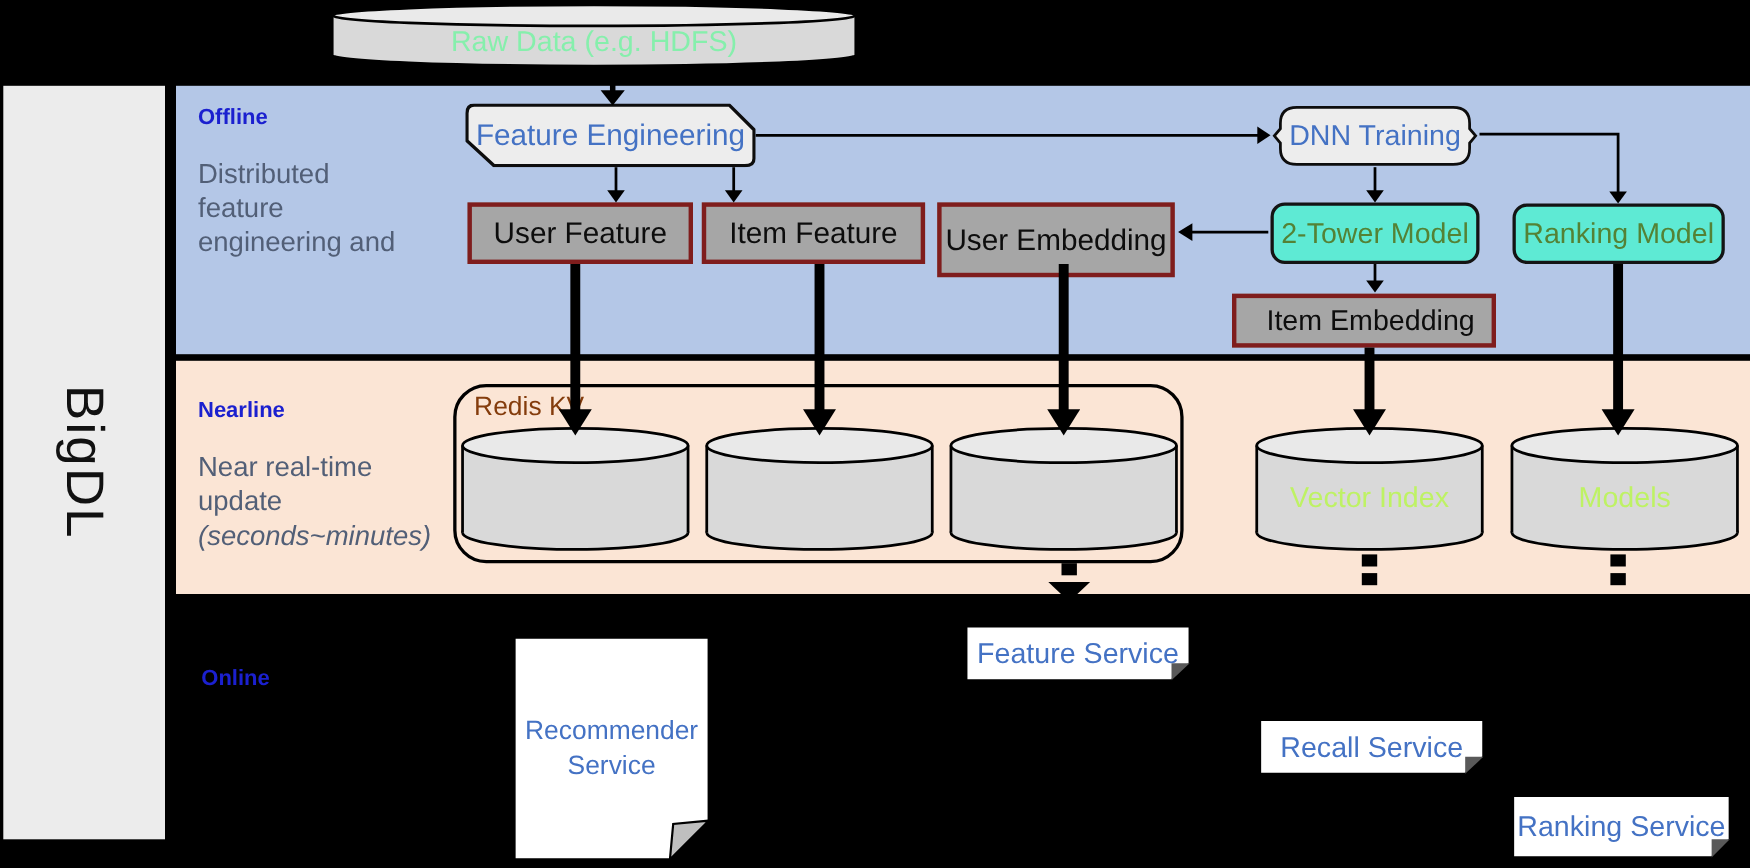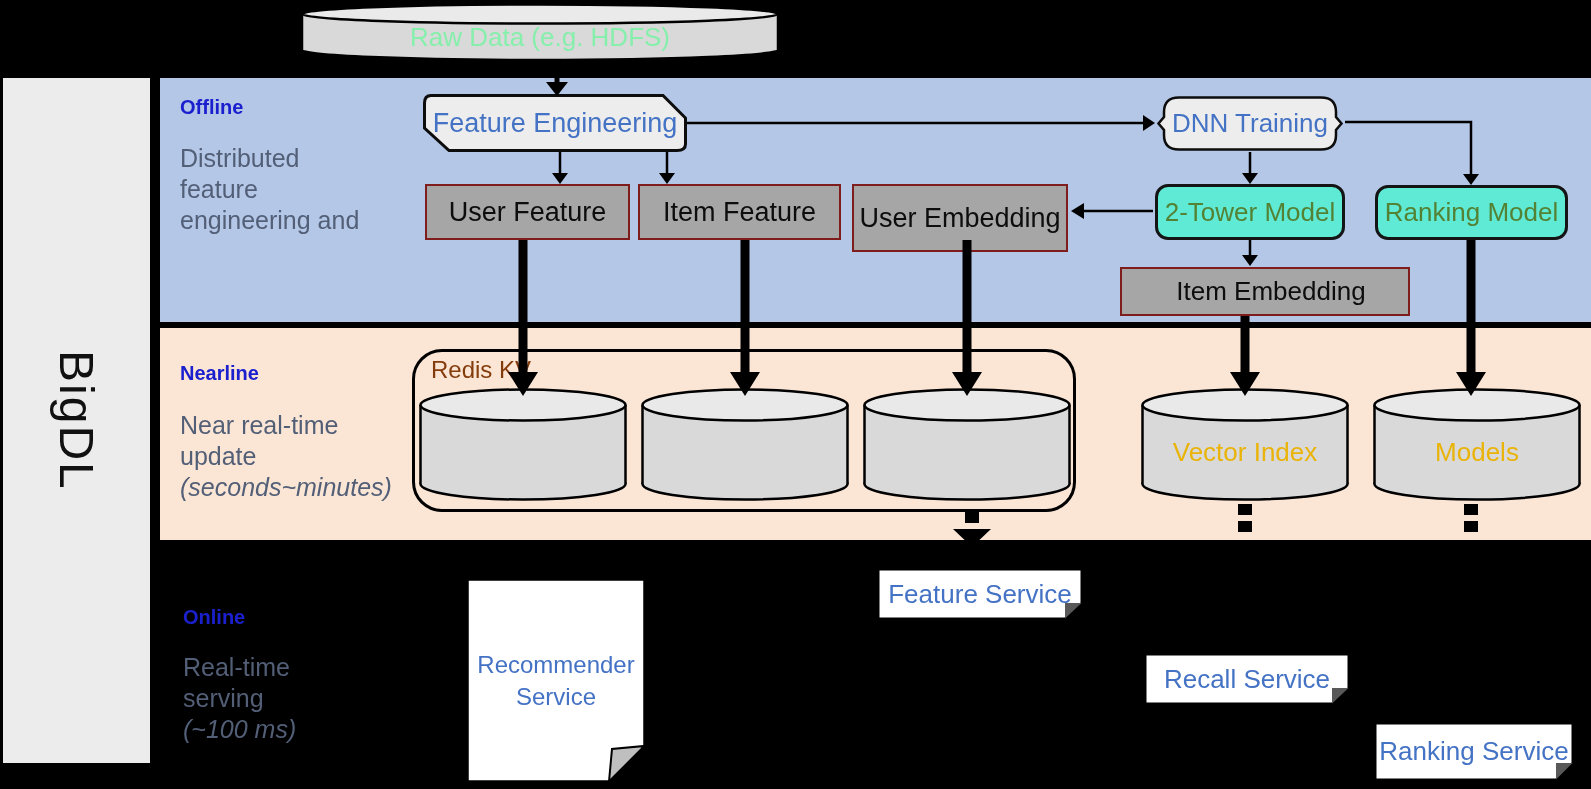--- a/index.html
+++ b/index.html
@@ -12,25 +12,25 @@
            display:flex;align-items:center;justify-content:center;}
   .sidebar .brand{writing-mode:vertical-rl;font-size:48px;color:#111;letter-spacing:2px;}
   .sec-title{position:absolute;font-size:20px;font-weight:600;color:#1b20cf;z-index:2;line-height:1.1;}
   .sec-sub{position:absolute;font-size:25px;color:#525f77;z-index:2;line-height:31px;}
   .sec-sub span{display:block;}
   .sec-sub .em{font-style:italic;}
   .online-title{font-weight:700;}
   .node{position:absolute;z-index:2;display:flex;align-items:center;justify-content:center;text-align:center;}
   .node svg{position:absolute;left:0;top:0;}
   .node .lbl{position:relative;z-index:1;}
-  .gray-box{background:#a6a6a6;border:2px solid #7f1d1d;box-sizing:border-box;font-size:27px;color:#0d0d0d;}
+  .gray-box{background:#a6a6a6;border:4px solid #7f1d1d;box-sizing:border-box;font-size:27px;color:#0d0d0d;}
   .round-box{background:#5eead4;border:3px solid #141414;box-sizing:border-box;border-radius:13px;
              font-size:26px;color:#548235;}
   .blue-text{color:#4472c4;}
-  .brown-text{color:#eab308;}
+  .brown-text{color:#bef264;}
   .shape-lbl{font-size:27px;}
   .redis-frame{position:absolute;left:412px;top:349px;width:664px;height:163px;border:3.5px solid #000;
                border-radius:30px;box-sizing:border-box;z-index:2;}
   .redis-lbl{position:absolute;left:16px;top:4px;font-size:24px;color:#843c0c;}
   .cyl-lbl{position:absolute;left:0;top:0;width:100%;height:100%;display:flex;align-items:center;
            justify-content:center;padding-top:14px;box-sizing:border-box;font-size:26px;}
   .svc-lbl{position:absolute;left:0;top:0;width:100%;height:100%;display:flex;align-items:center;
            justify-content:center;font-size:26px;color:#4472c4;}
   .doc-lbl{position:absolute;left:0;top:0;width:100%;height:100%;display:flex;align-items:center;
            justify-content:center;font-size:24px;color:#4472c4;line-height:1.3;padding:0 6px;box-sizing:border-box;text-align:center;}
@@ -56,25 +56,20 @@
   </div>
 
   <div class="sec-title" style="left:180px;top:362px;">Nearline</div>
   <div class="sec-sub" style="left:180px;top:410px;width:260px;">
     <span>Near real-time</span>
     <span>update</span>
     <span class="em">(seconds~minutes)</span>
   </div>
 
   <div class="sec-title online-title" style="left:183px;top:606px;">Online</div>
-  <div class="sec-sub" style="left:183px;top:652px;width:240px;">
-    <span>Real-time</span>
-    <span>serving</span>
-    <span class="em">(~100 ms)</span>
-  </div>
 
   <div class="node" style="left:300px;top:3px;width:480px;height:60px;">
     <svg width="480" height="60">
       <ellipse cx="240" cy="47" rx="238" ry="10" fill="#d9d9d9" stroke="#000" stroke-width="2.5"></ellipse>
       <rect x="2" y="11" width="476" height="36" fill="#d9d9d9"></rect>
       <line x1="2" y1="11" x2="2" y2="47" stroke="#000" stroke-width="2.5"></line>
       <line x1="478" y1="11" x2="478" y2="47" stroke="#000" stroke-width="2.5"></line>
       <ellipse cx="240" cy="11" rx="238" ry="9.5" fill="#eaeaea" stroke="#000" stroke-width="2.5"></ellipse>
     </svg>
     <div class="lbl" style="font-size:26px;color:#86efac;padding-top:8px;">Raw Data (e.g. HDFS)</div>
@@ -96,21 +91,21 @@
 
   <div class="node gray-box" style="left:425px;top:184px;width:205px;height:56px;">
     <div class="lbl">User Feature</div>
   </div>
   <div class="node gray-box" style="left:638px;top:184px;width:203px;height:56px;">
     <div class="lbl">Item Feature</div>
   </div>
   <div class="node gray-box" style="left:852px;top:184px;width:216px;height:68px;">
     <div class="lbl">User Embedding</div>
   </div>
-  <div class="node gray-box" style="left:1120px;top:267px;width:290px;height:49px;font-size:26px;padding-left:12px;">
+  <div class="node gray-box" style="left:1120px;top:267px;width:240px;height:49px;font-size:26px;padding-left:12px;">
     <div class="lbl">Item Embedding</div>
   </div>
 
   <div class="node round-box" style="left:1155px;top:184px;width:190px;height:56px;">
     <div class="lbl">2-Tower Model</div>
   </div>
   <div class="node round-box" style="left:1375px;top:185px;width:193px;height:55px;">
     <div class="lbl">Ranking Model</div>
   </div>
 

